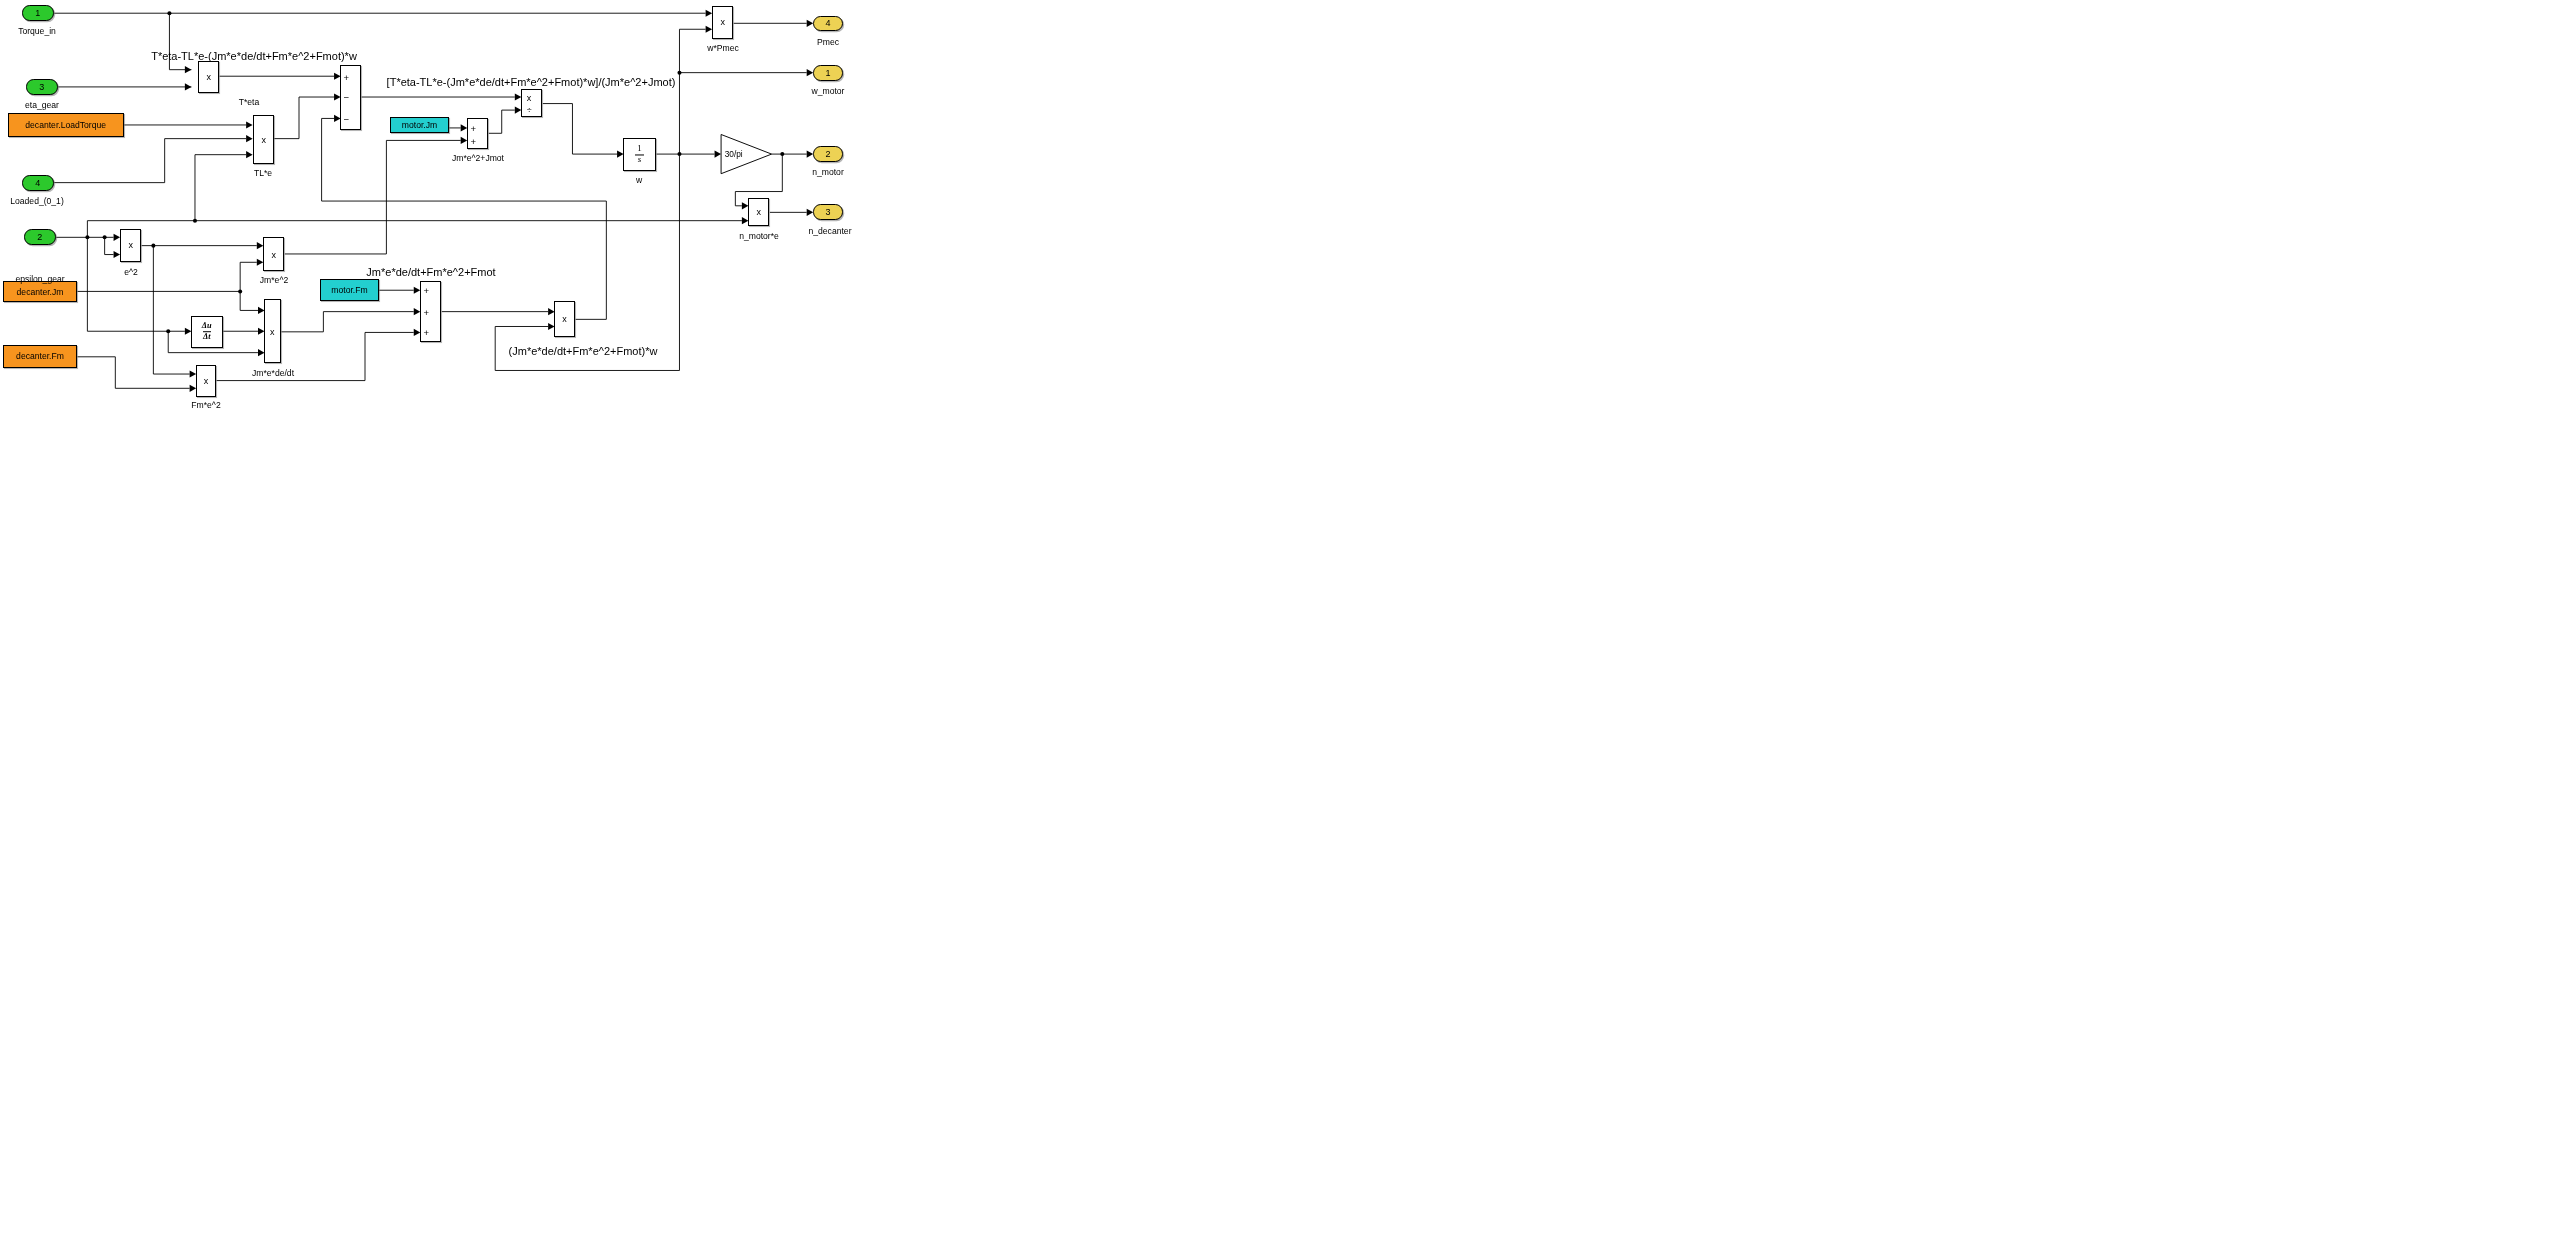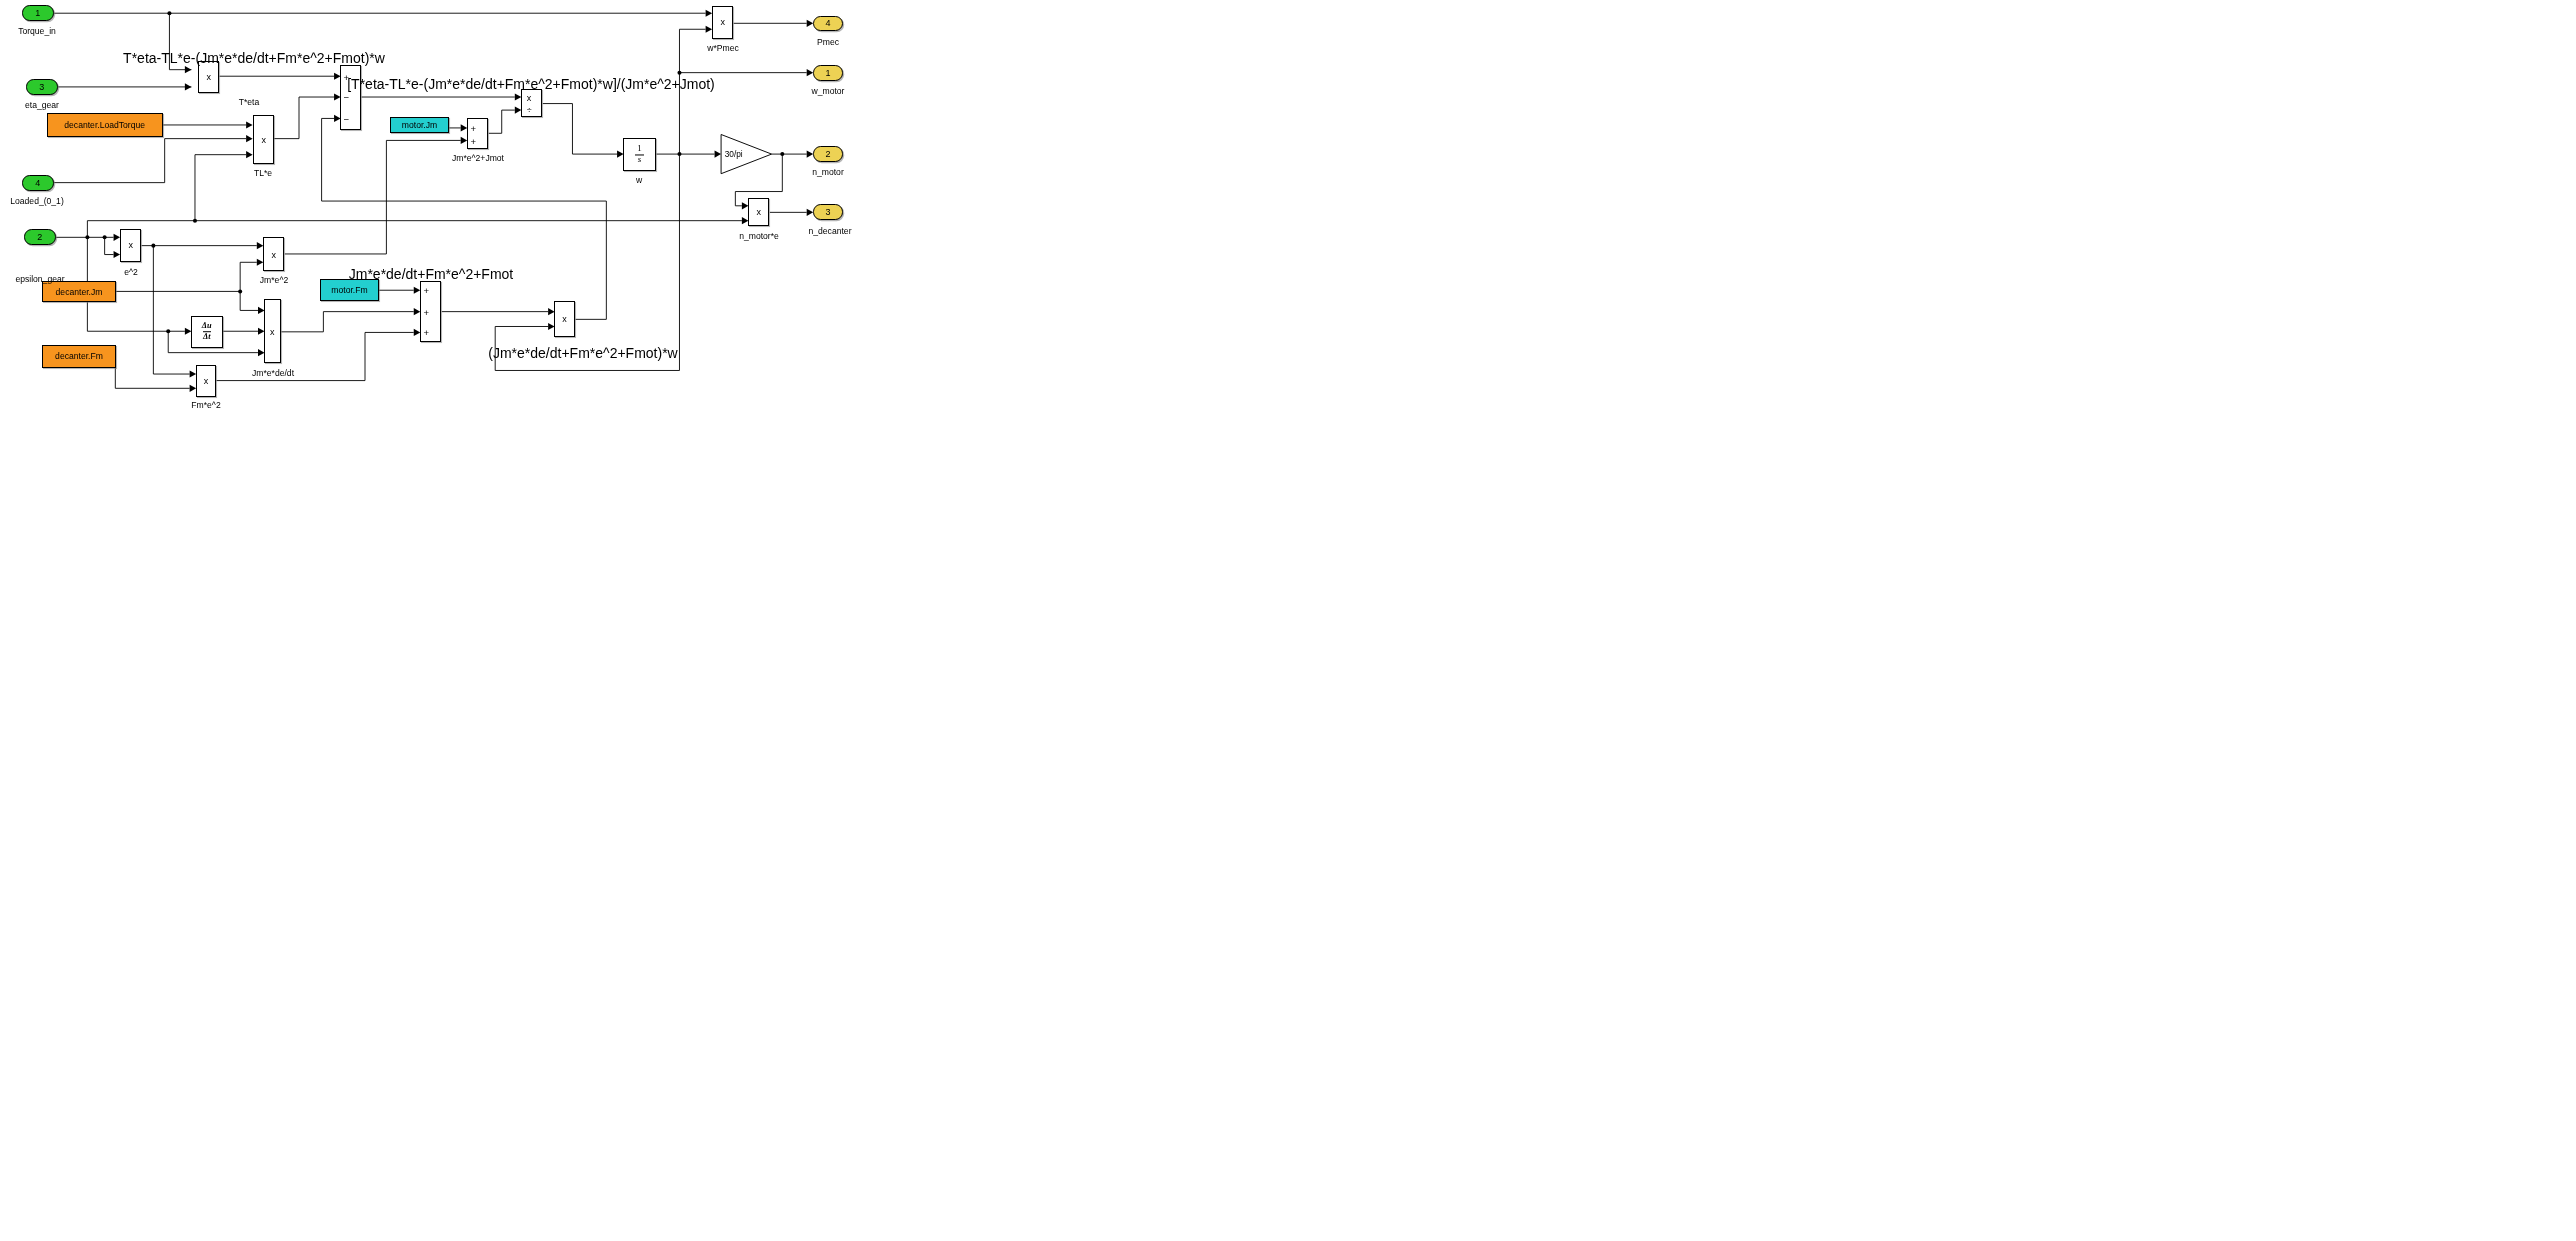--- a/index.html
+++ b/index.html
@@ -9,27 +9,27 @@
   .blk{position:absolute;z-index:2;background:#fff;border:1px solid #000;
        box-shadow:1.2px 1.2px 0.6px rgba(120,120,120,.55);box-sizing:border-box;}
   .port{position:absolute;z-index:2;border:1.1px solid #000;border-radius:7.7px;
         display:flex;align-items:center;justify-content:center;
         font-size:9px;box-shadow:1.2px 1.2px 0.6px rgba(120,120,120,.55);box-sizing:border-box;}
   .port.green{background:var(--green);}
   .port.yellow{background:var(--yellow);}
   .const{position:absolute;z-index:2;border:1px solid #000;display:flex;align-items:center;
          justify-content:center;font-size:8.6px;box-shadow:1.2px 1.2px 0.6px rgba(120,120,120,.55);
          box-sizing:border-box;white-space:nowrap;}
-  .const.orange{background:var(--orange);margin-left:39px;}
+  .const.orange{background:var(--orange);}
   .const.cyan{background:var(--cyan);}
   .xsym{position:absolute;width:100%;text-align:center;font-size:9px;line-height:1;}
   .sign{position:absolute;left:2.4px;font-size:9.5px;line-height:1;}
   .lbl{position:absolute;z-index:3;transform:translate(-50%,0);font-size:8.6px;
        white-space:nowrap;text-align:center;}
-  .ann{position:absolute;z-index:3;transform:translate(-50%,0);font-size:14px;white-space:nowrap;}
+  .ann{position:absolute;z-index:3;transform:translate(-50%,0);font-size:11px;white-space:nowrap;}
   .frac{position:absolute;left:0;right:0;top:50%;transform:translateY(-50%);text-align:center;
         font-family:"Liberation Serif",serif;font-size:9px;line-height:1.05;}
   .frac .bar{width:8.3px;height:1px;background:#000;margin:0.6px auto;}
   .frac i{font-style:italic;}
   .frac.bolditalic{font-weight:bold;font-style:italic;font-size:8.3px;}
 </style>
 </head>
 <body>
 
 <div id="canvas">

